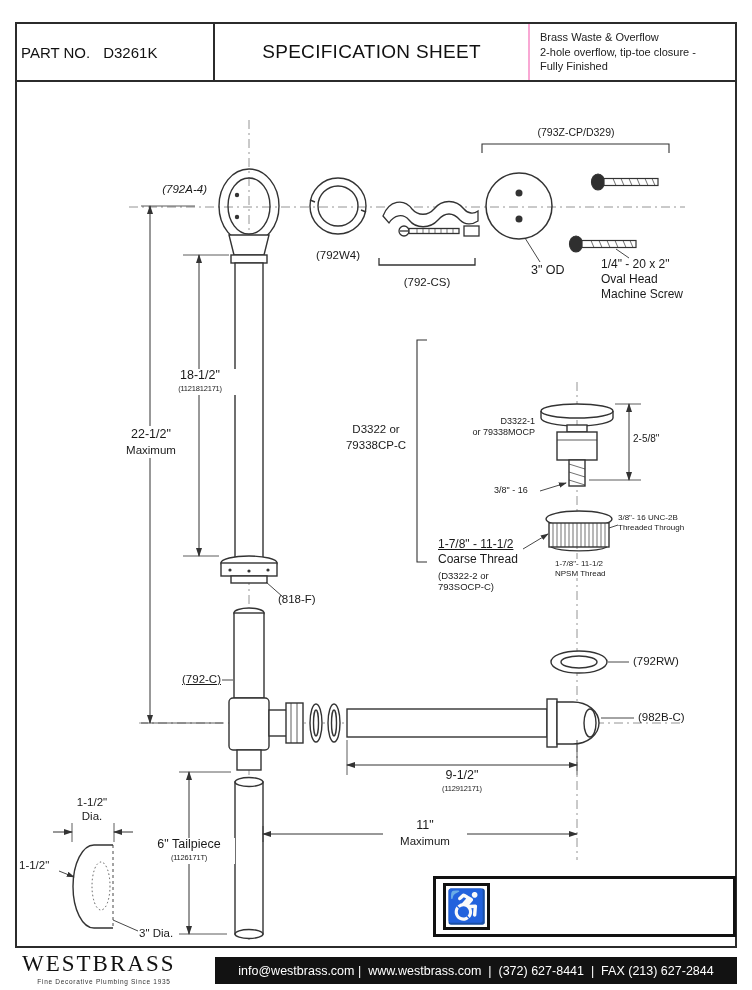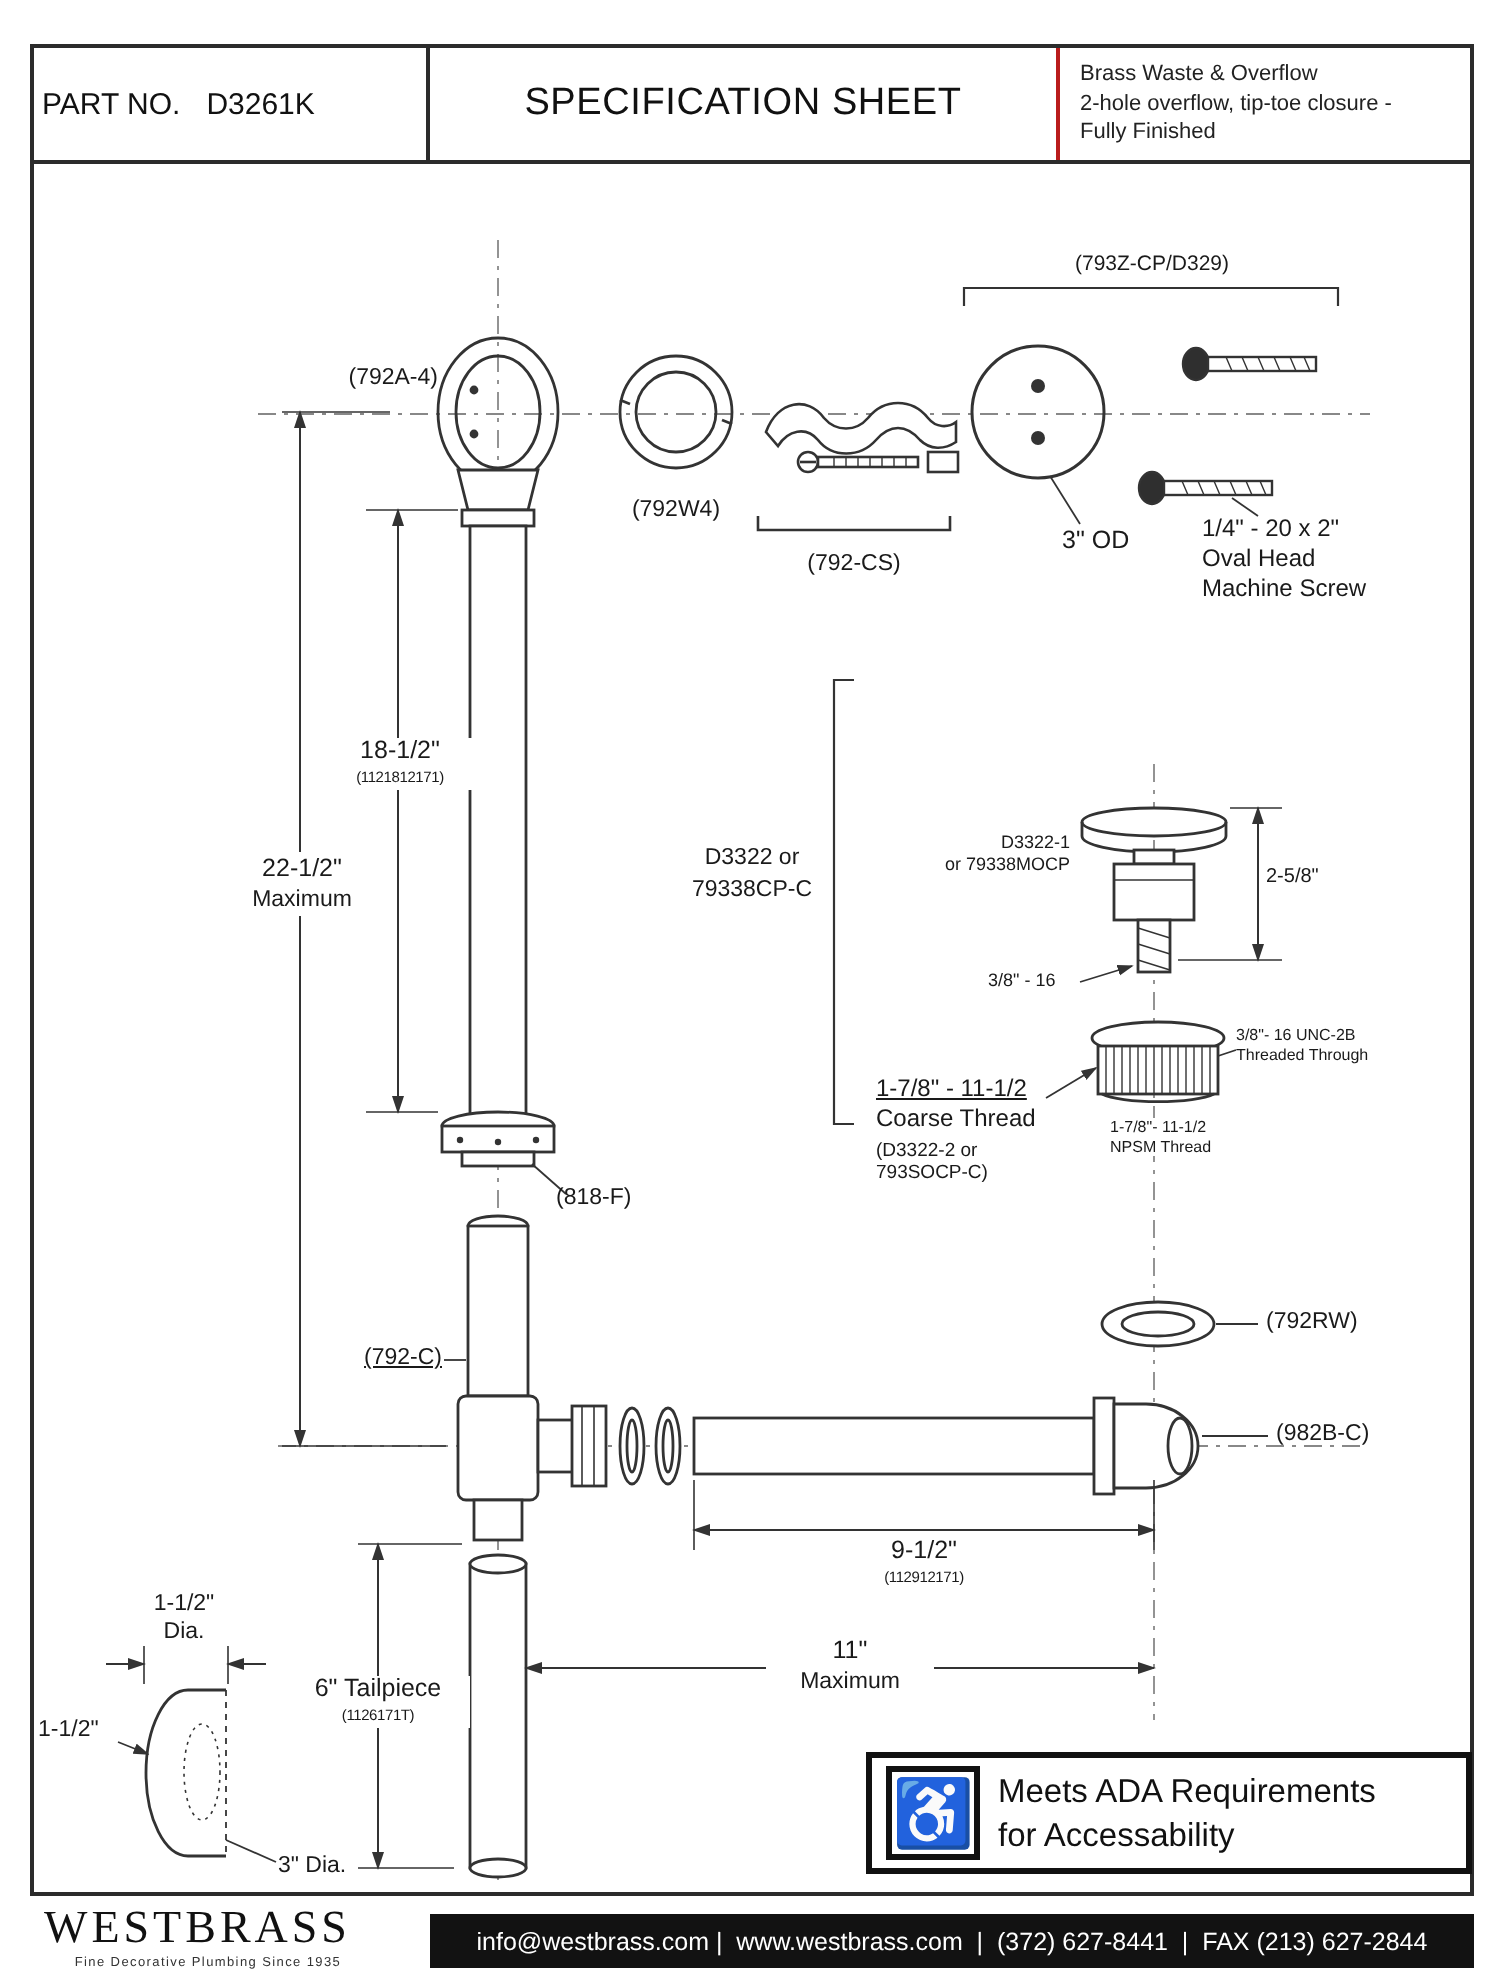--- a/index.html
+++ b/index.html
@@ -2,21 +2,21 @@
 <html><head>
 <meta charset="utf-8">
 <style>
   * { margin:0; padding:0; box-sizing:border-box; }
   html,body { background:#e8e8e8; }
   body { font-family:"Liberation Sans", sans-serif; }
   .page { position:relative; width:752px; height:990px; background:#fff; overflow:hidden; margin:0; }
   .frame { position:absolute; left:15px; top:22px; width:722px; height:926px; border:2px solid #2b2b2b; background:#fff; }
   .header-row { display:flex; height:58px; border-bottom:2px solid #2b2b2b; }
   .h-left { width:198px; border-right:2px solid #2b2b2b; display:flex; align-items:center; gap:13px; padding-left:4px; font-size:15px; color:#111; }
-  .h-center { flex:1; border-right:2px solid #b91c1c; display:flex; align-items:center; justify-content:center; font-size:19px; letter-spacing:0.3px; color:#111; }
+  .h-center { flex:1; border-right:2px solid #f9a8d4; display:flex; align-items:center; justify-content:center; font-size:19px; letter-spacing:0.3px; color:#111; }
   .h-right { width:205px; padding:6px 10px 0 10px; font-size:11px; line-height:14.5px; color:#222; }
   .drawing { position:relative; width:718px; height:864px; }
   svg.art { position:absolute; left:0; top:0; }
   .lbl { position:absolute; font-size:11.5px; color:#1a1a1a; white-space:nowrap; line-height:13px; }
   .c { text-align:center; }
   .r { text-align:right; }
   .wbg { background:#fff; padding:0 2px; }
   .dim { font-size:12.5px; }
   .code { font-size:7.5px; letter-spacing:-0.2px; }
   .sm { font-size:9px; }
@@ -226,21 +226,21 @@
           <line x1="249" y1="500" x2="266" y2="515"></line>
           <line x1="205" y1="598" x2="216" y2="598"></line>
           <line x1="523" y1="409" x2="549" y2="401" marker-end="url(#ae)"></line>
           <line x1="506" y1="467" x2="531" y2="452" marker-end="url(#ae)"></line>
           <line x1="601" y1="443" x2="592" y2="446"></line>
           <line x1="96" y1="838" x2="121" y2="849"></line>
           <line x1="42" y1="789" x2="57" y2="795" marker-end="url(#ae)"></line>
         </g>
       </svg>
 
-      <div class="lbl r" style="left:128px;top:101px;width:74px;">(792A-4)</div>
+      <div class="lbl r" style="left:116px;top:101px;width:74px;font-style:italic;">(792A-4)</div>
       <div class="lbl c" style="left:286px;top:167px;width:70px;">(792W4)</div>
       <div class="lbl c" style="left:364px;top:194px;width:92px;">(792-CS)</div>
       <div class="lbl c" style="left:464px;top:44px;width:190px;font-size:10.5px;">(793Z-CP/D329)</div>
       <div class="lbl" style="left:514px;top:182px;font-size:12.5px;">3" OD</div>
 
       <div class="lbl" style="left:584px;top:175px;font-size:12px;line-height:15px;">
         <div>1/4" - 20 x 2"</div>
         <div>Oval Head</div>
         <div>Machine Screw</div>
       </div>
@@ -310,24 +310,20 @@
         <div class="code">(1126171T)</div>
       </div>
 
       <div class="lbl c wbg" style="left:366px;top:735px;width:84px;line-height:16px;">
         <div class="dim">11"</div>
         <div>Maximum</div>
       </div>
 
       <div class="ada">
         <div class="ada-icon">♿</div>
-        <div class="ada-text">
-          <div>Meets ADA Requirements</div>
-          <div>for Accessability</div>
-        </div>
       </div>
     </div>
   </div>
 
   <div class="footer">
     <div class="brand">WESTBRASS</div>
     <div class="tagline">Fine Decorative Plumbing Since 1935</div>
     <div class="contact-bar">info@westbrass.com |  www.westbrass.com  |  (372) 627-8441  |  FAX (213) 627-2844</div>
   </div>
 </div>

